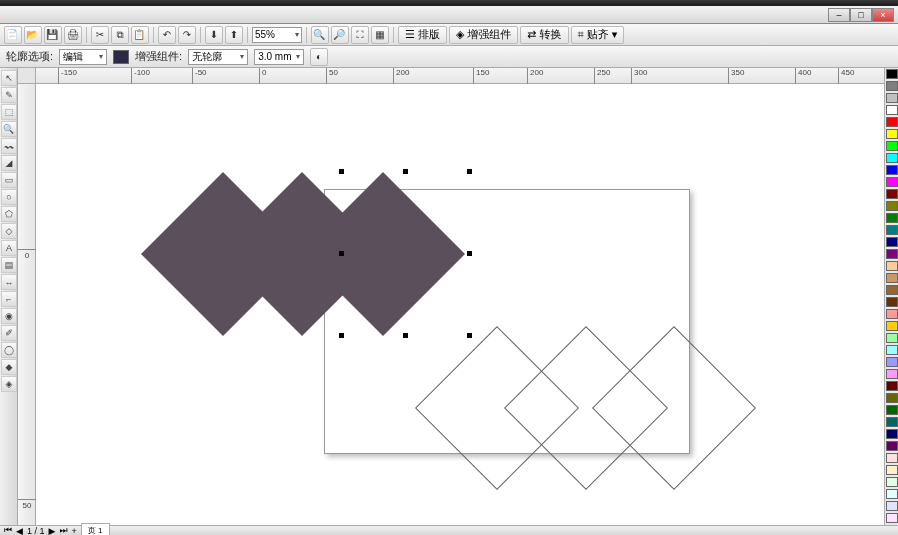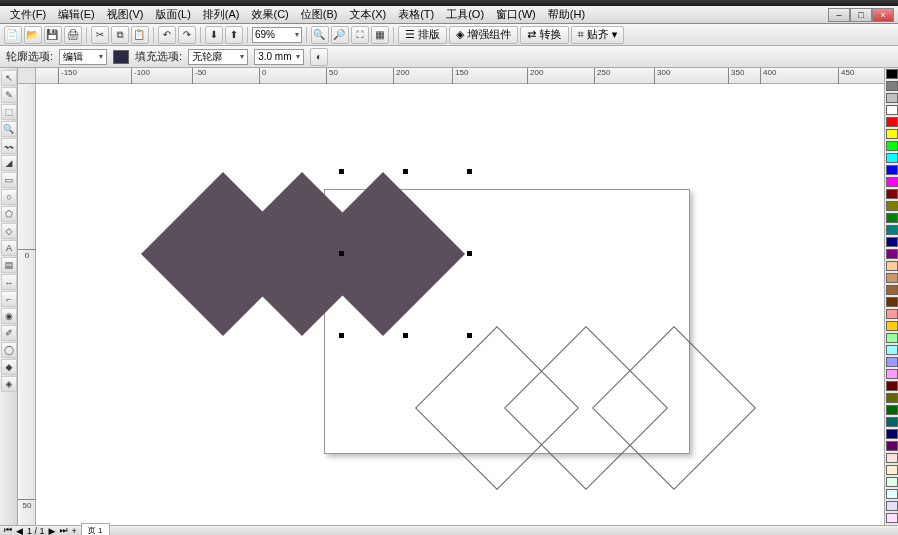--- a/index.html
+++ b/index.html
@@ -54,34 +54,20 @@
   
   .bottom-bar { position:absolute; bottom:0; left:0; right:0; height:10px; background:linear-gradient(#f0f0f0,#d8d8d8); border-top:1px solid #aaa; display:flex; align-items:center; font-size:9px; padding:0 4px; gap:4px; }
   .tab-btn { padding:0 6px; height:16px; background:#fff; border:1px solid #aaa; font-size:8px; display:flex; align-items:center; }
 </style>
 </head>
 <body>
 
 <div class="titlebar"></div>
 
 <div class="menubar">
-  <div class="left">
-    <div class="menu-item">文件(F)</div>
-    <div class="menu-item">编辑(E)</div>
-    <div class="menu-item">视图(V)</div>
-    <div class="menu-item">版面(L)</div>
-    <div class="menu-item">排列(A)</div>
-    <div class="menu-item">效果(C)</div>
-    <div class="menu-item">位图(B)</div>
-    <div class="menu-item">文本(X)</div>
-    <div class="menu-item">表格(T)</div>
-    <div class="menu-item">工具(O)</div>
-    <div class="menu-item">窗口(W)</div>
-    <div class="menu-item">帮助(H)</div>
-  </div>
   <div class="win-controls">
     <div class="win-btn">–</div>
     <div class="win-btn">□</div>
     <div class="win-btn close">×</div>
   </div>
 </div>
 
 <div class="toolbar1">
   <div class="tbtn">📄</div>
   <div class="tbtn">📂</div>
@@ -91,21 +77,21 @@
   <div class="tbtn">✂</div>
   <div class="tbtn">⧉</div>
   <div class="tbtn">📋</div>
   <div class="sep"></div>
   <div class="tbtn">↶</div>
   <div class="tbtn">↷</div>
   <div class="sep"></div>
   <div class="tbtn">⬇</div>
   <div class="tbtn">⬆</div>
   <div class="sep"></div>
-  <div class="zoom-box">69%</div>
+  <div class="zoom-box">55%</div>
   <div class="sep"></div>
   <div class="tbtn">🔍</div>
   <div class="tbtn">🔎</div>
   <div class="tbtn">⛶</div>
   <div class="tbtn">▦</div>
   <div class="sep"></div>
   <div class="text-btn">
       <span>☰</span>
       <span>排版</span>
     </div>
@@ -121,21 +107,21 @@
       <span>⌗</span>
       <span>贴齐</span>
       <span>▾</span>
     </div>
 </div>
 
 <div class="toolbar2">
   <span class="label">轮廓选项:</span>
   <div class="select-box">编辑</div>
   <div class="color-swatch"></div>
-  <span class="label">填充选项:</span>
+  <span class="label">增强组件:</span>
   <div class="select-box" style="min-width:60px">无轮廓</div>
   <div class="select-box" style="min-width:50px">3.0 mm</div>
   <div class="tbtn">◐</div>
 </div>
 
 <div class="workspace">
 
   <div class="left-toolbox">
     <div class="tool">↖</div>
     <div class="tool">✎</div>
@@ -160,26 +146,26 @@
 
   <div class="canvas-stage">
     <div class="ruler-corner"></div>
     <div class="ruler-h">
       <div class="tick" style="left:22px">-150</div>
       <div class="tick" style="left:95px">-100</div>
       <div class="tick" style="left:156px">-50</div>
       <div class="tick" style="left:223px">0</div>
       <div class="tick" style="left:290px">50</div>
       <div class="tick" style="left:357px">200</div>
-      <div class="tick" style="left:416px">150</div>
+      <div class="tick" style="left:437px">150</div>
       <div class="tick" style="left:491px">200</div>
       <div class="tick" style="left:558px">250</div>
-      <div class="tick" style="left:618px">300</div>
+      <div class="tick" style="left:595px">300</div>
       <div class="tick" style="left:692px">350</div>
-      <div class="tick" style="left:724px">400</div>
+      <div class="tick" style="left:759px">400</div>
       <div class="tick" style="left:802px">450</div>
     </div>
     <div class="ruler-v">
       <div class="tick" style="top:165px">0</div>
       <div class="tick" style="top:415px">50</div>
     </div>
 
     <div class="canvas-area">
       <div class="page-rect"></div>
 

